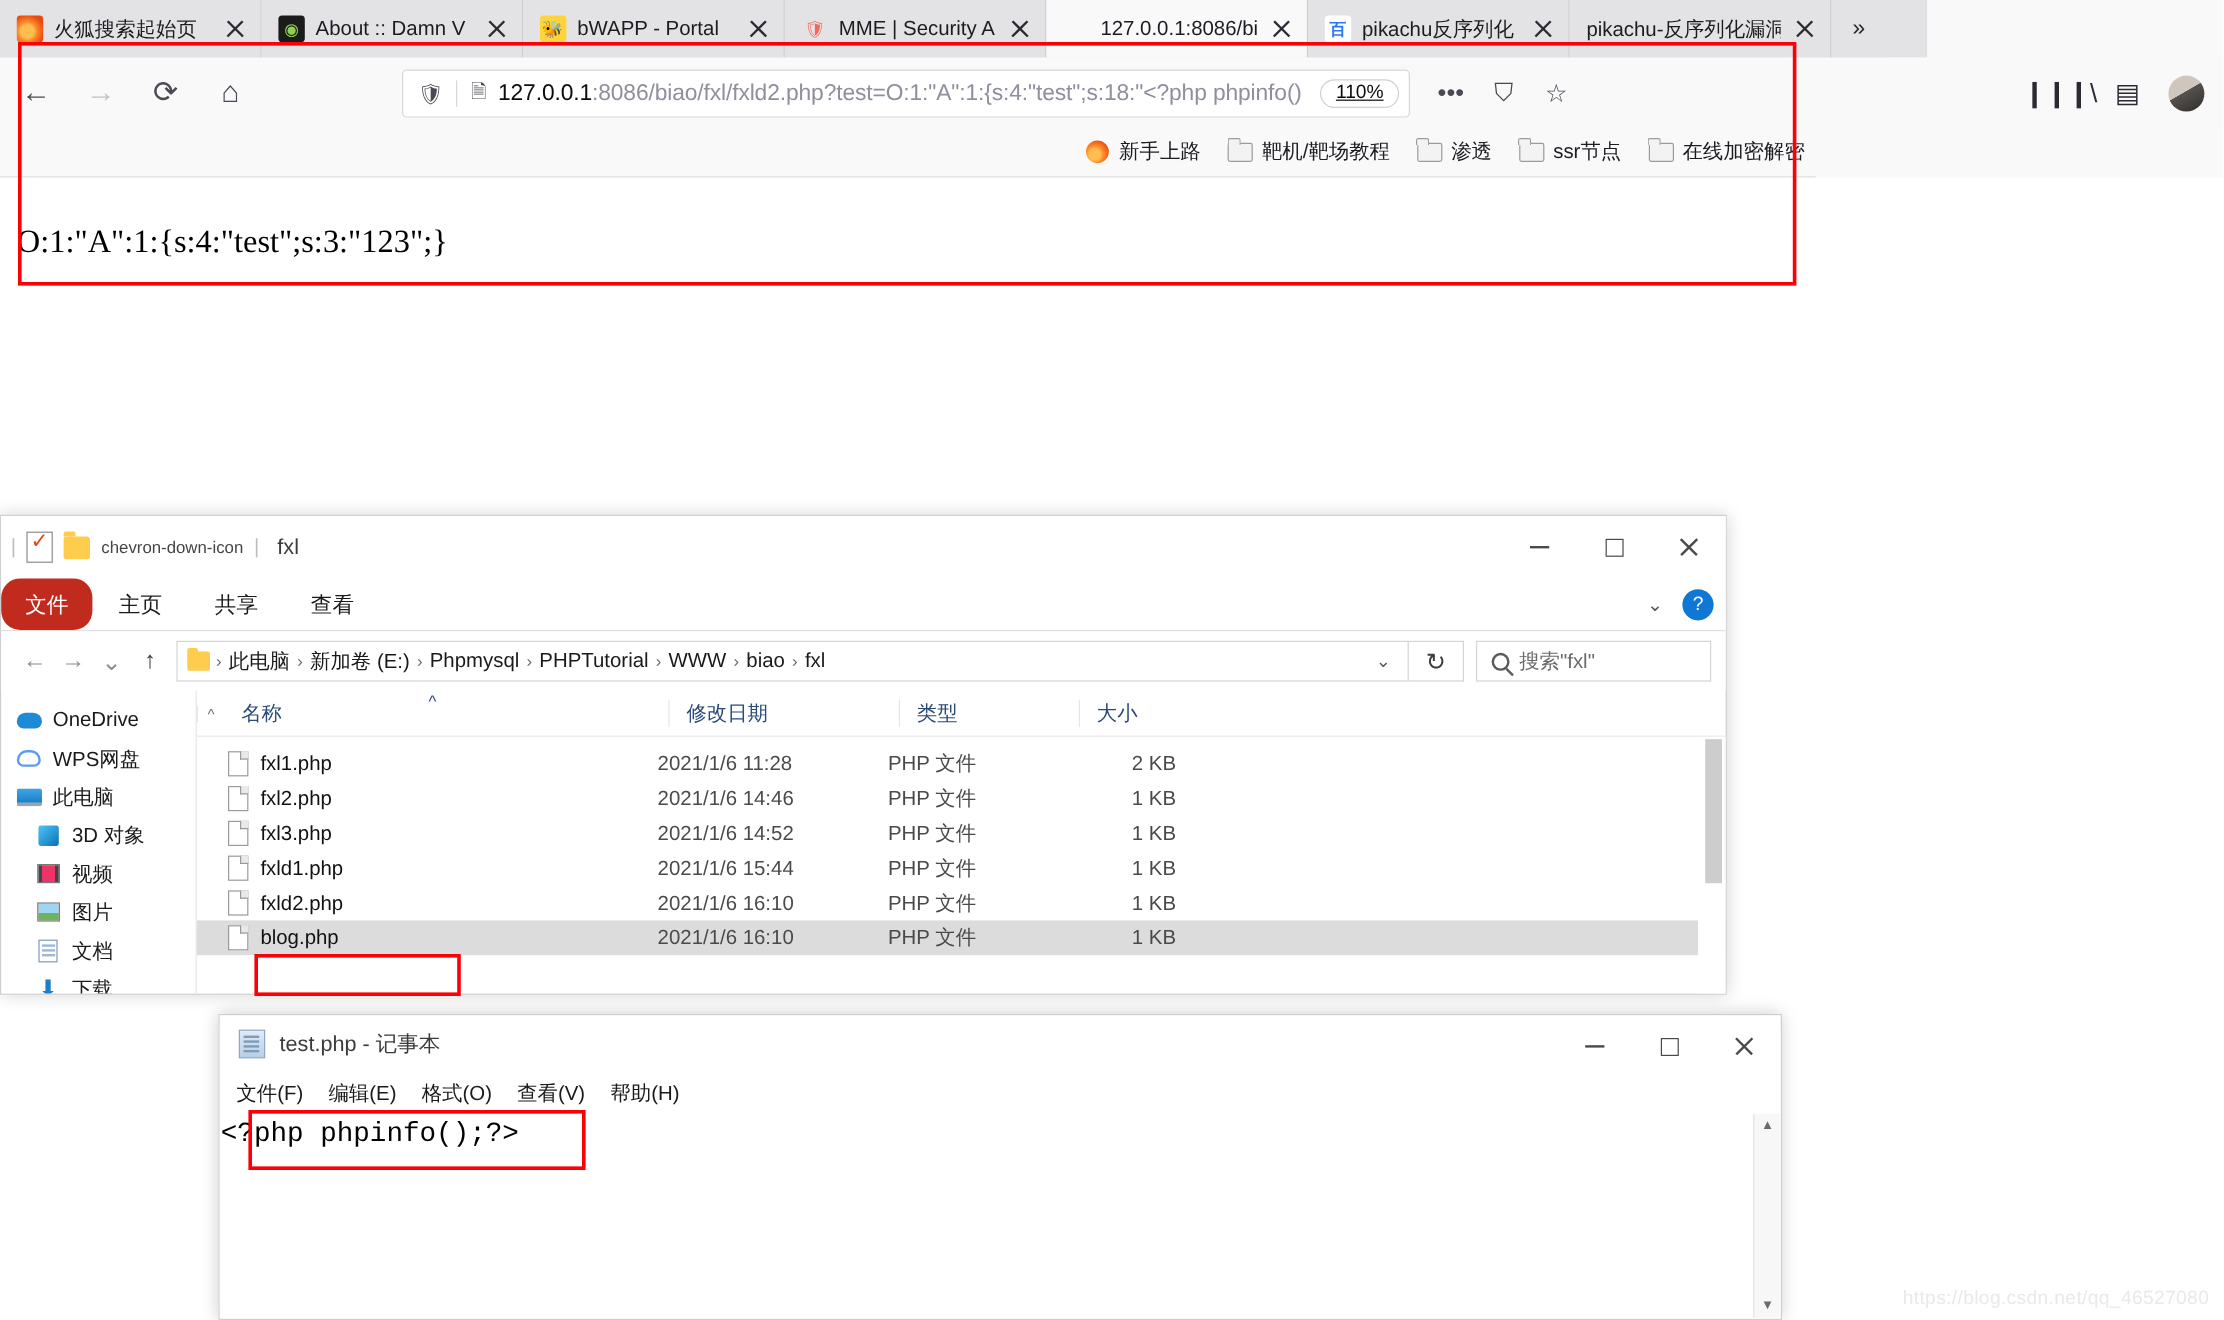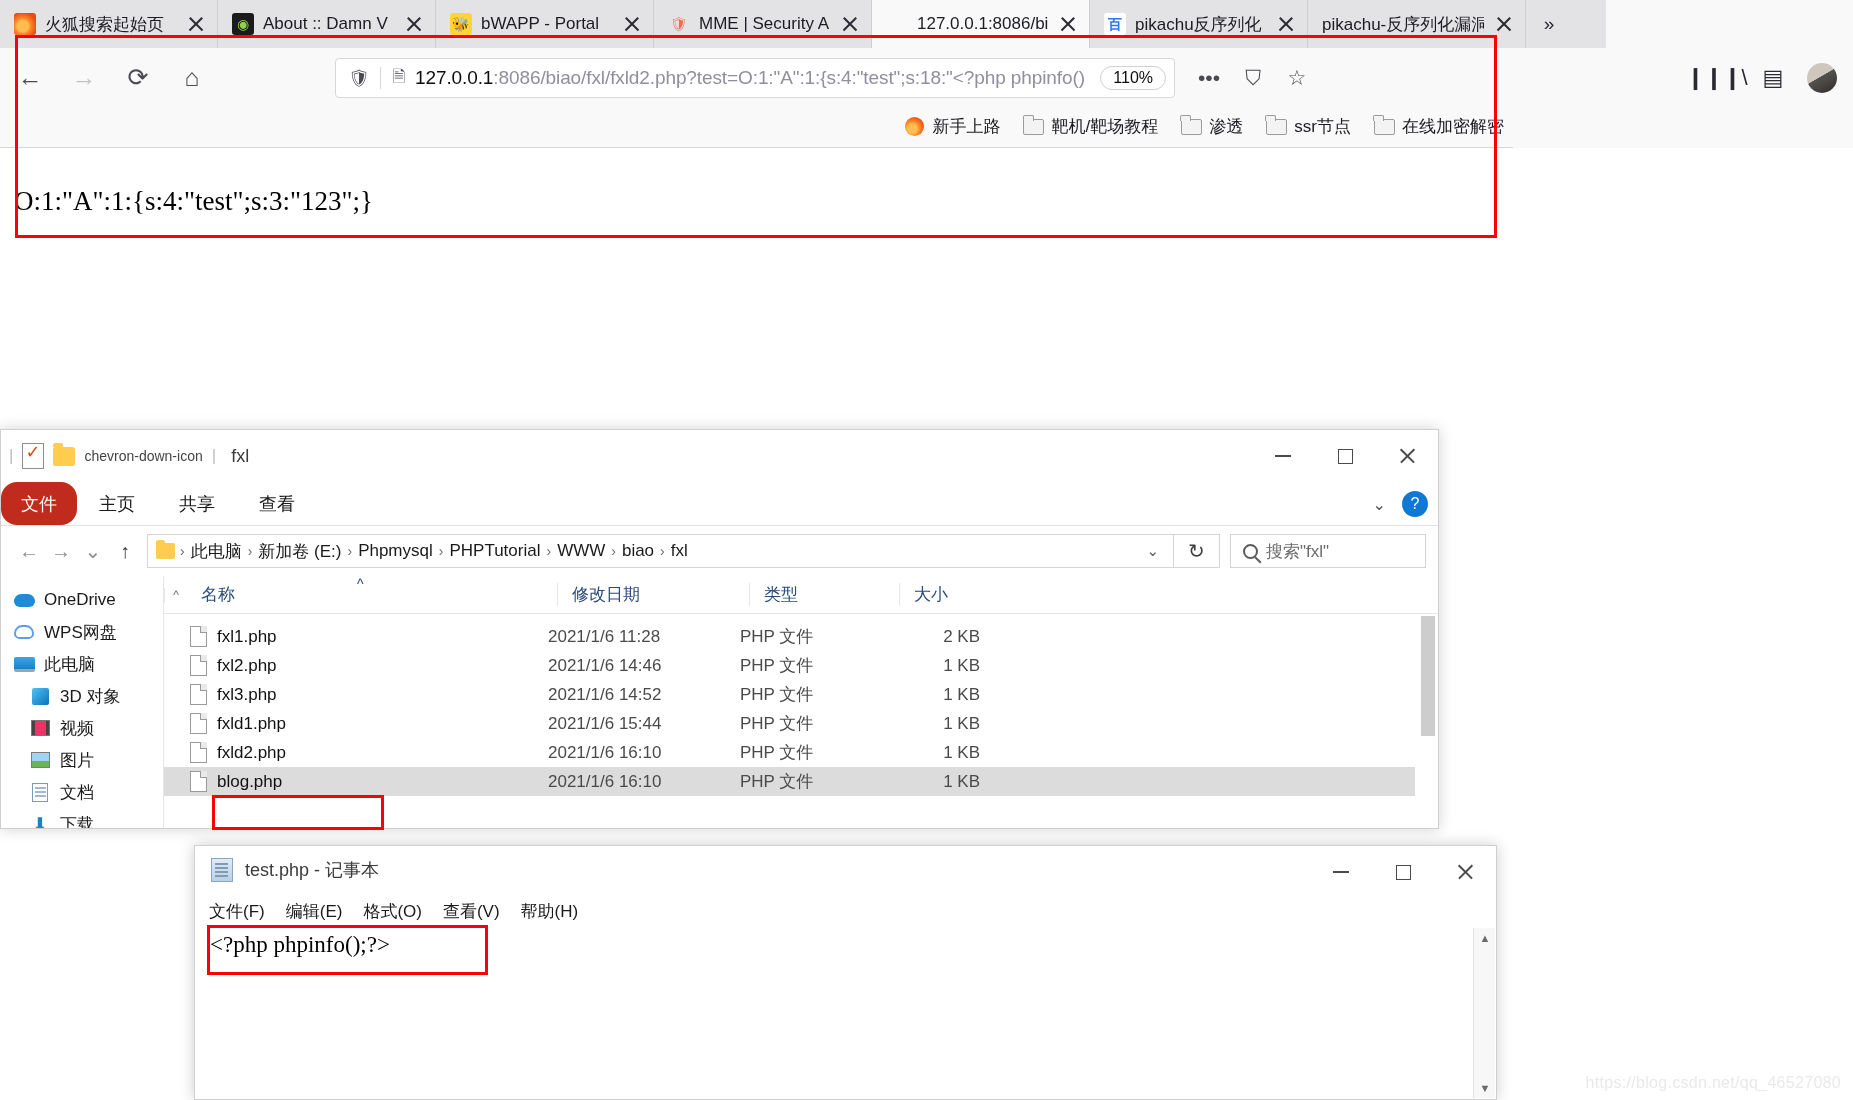--- a/index.html
+++ b/index.html
@@ -51,21 +51,21 @@
   .urlbar { position:absolute; left:335px; top:58px; width:840px; height:40px;
             background:#ffffff; border:1px solid #d7d7db; border-radius:4px;
             display:flex; align-items:center; padding:0 4px 0 10px; overflow:hidden; }
   .urlbar .shield { width:26px; flex:0 0 26px; text-align:center; color:#4a4a55; font-size:17px; }
   .urlbar .sep { width:1px; height:22px; background:#d7d7db; margin:0 8px; flex:0 0 1px; }
   .urlbar .pagei { width:20px; flex:0 0 20px; text-align:center; color:#4a4a55; font-size:16px; }
   .urlbar .urltext { flex:1 1 auto; font-size:19px; color:#8f8f9d; white-space:nowrap;
                      overflow:hidden; margin-left:6px; letter-spacing:-0.1px; }
   .urlbar .urltext b { color:#0c0c0d; font-weight:normal; }
   .zoombadge { flex:0 0 auto; margin-left:6px; margin-right:4px; border:1px solid #cfcfd4;
-               border-radius:14px; padding:2px 12px; font-size:16px; color:#0c0c0d; background:#fff; }
+               border-radius:14px; padding:2px 12px; font-size:16px; color:#0c0c0d; background:#fff;text-decoration:underline; }
 
   .navicons { position:absolute; left:1188px; top:58px; display:flex; align-items:center; gap:2px; }
   .navicons .ni { width:42px; height:40px; display:flex; align-items:center;
                   justify-content:center; color:#4a4a55; font-size:21px; }
   .rightnav { position:absolute; right:16px; top:58px; display:flex; align-items:center; gap:12px; }
   .rightnav .ni { width:44px; height:40px; display:flex; align-items:center;
                   justify-content:center; color:#2b2a33; font-size:22px; }
   .avatar { width:30px; height:30px; border-radius:50%;
             background:linear-gradient(150deg,#cfc6bd 0 45%,#55524e 46%,#2e2c2a 100%); }
 
@@ -183,32 +183,32 @@
   .frow .ft { width:150px; flex:0 0 150px; color:#4a4a4a; padding-left:14px; }
   .frow .fs { width:110px; flex:0 0 110px; color:#4a4a4a; text-align:right; padding-right:6px; }
 
   .vscroll { position:absolute; right:0; top:38px; width:23px; bottom:0; background:#fff; }
   .vscroll .thumb { position:absolute; right:3px; top:2px; width:14px; height:120px; background:#cdcdcd; }
 
   .annot-test { position:absolute; left:212px; top:795px; width:172px; height:35px;
                 border:3px solid #fb0007; pointer-events:none; }
 
   
-  #notepad { position:absolute; left:194px; top:845px; width:1303px; height:255px;
+  #notepad { position:absolute; left:182px; top:845px; width:1303px; height:255px;
              background:#fff; border:1px solid #cfcfcf; box-shadow:0 0 14px rgba(0,0,0,.2); }
   .np-title { height:48px; display:flex; align-items:center; padding-left:16px; gap:12px; position:relative; }
   .np-ico { width:22px; height:24px; background:linear-gradient(#dfeaf6,#b9d0e8);
             border:1px solid #8aa7c4; position:relative; }
   .np-ico::after { content:""; position:absolute; left:3px; top:4px; width:13px; height:2px;
                    background:#7f9bb8; box-shadow:0 4px 0 #7f9bb8, 0 8px 0 #7f9bb8, 0 12px 0 #7f9bb8; }
   .np-title .t { font-size:18px; color:#3b3b3b; }
   .np-menu { height:34px; display:flex; align-items:center; padding-left:14px; gap:21px;
              font-size:17px; color:#1a1a1a; }
   .np-text { position:absolute; left:1px; top:82px; right:24px; bottom:1px; background:#fff;
-             padding:4px 14px; font-family:Liberation Serif, serif;
+             padding:4px 0; font-family:Liberation Mono, monospace;
              font-size:23px; color:#000; }
   .np-scroll { position:absolute; right:1px; top:82px; bottom:1px; width:22px; background:#f7f7f7;
                border-left:1px solid #e2e2e2; }
   .np-scroll .up, .np-scroll .dn { position:absolute; left:0; width:22px; height:20px;
           display:flex; align-items:center; justify-content:center; font-size:11px; color:#6b6b6b; }
   .np-scroll .up { top:0; } .np-scroll .dn { bottom:0; }
   .annot-php { position:absolute; left:207px; top:925px; width:281px; height:50px;
                border:3px solid #fb0007; pointer-events:none; }
 
   .watermark { position:absolute; right:12px; bottom:8px; font-size:16px; color:#e9e9e9;

